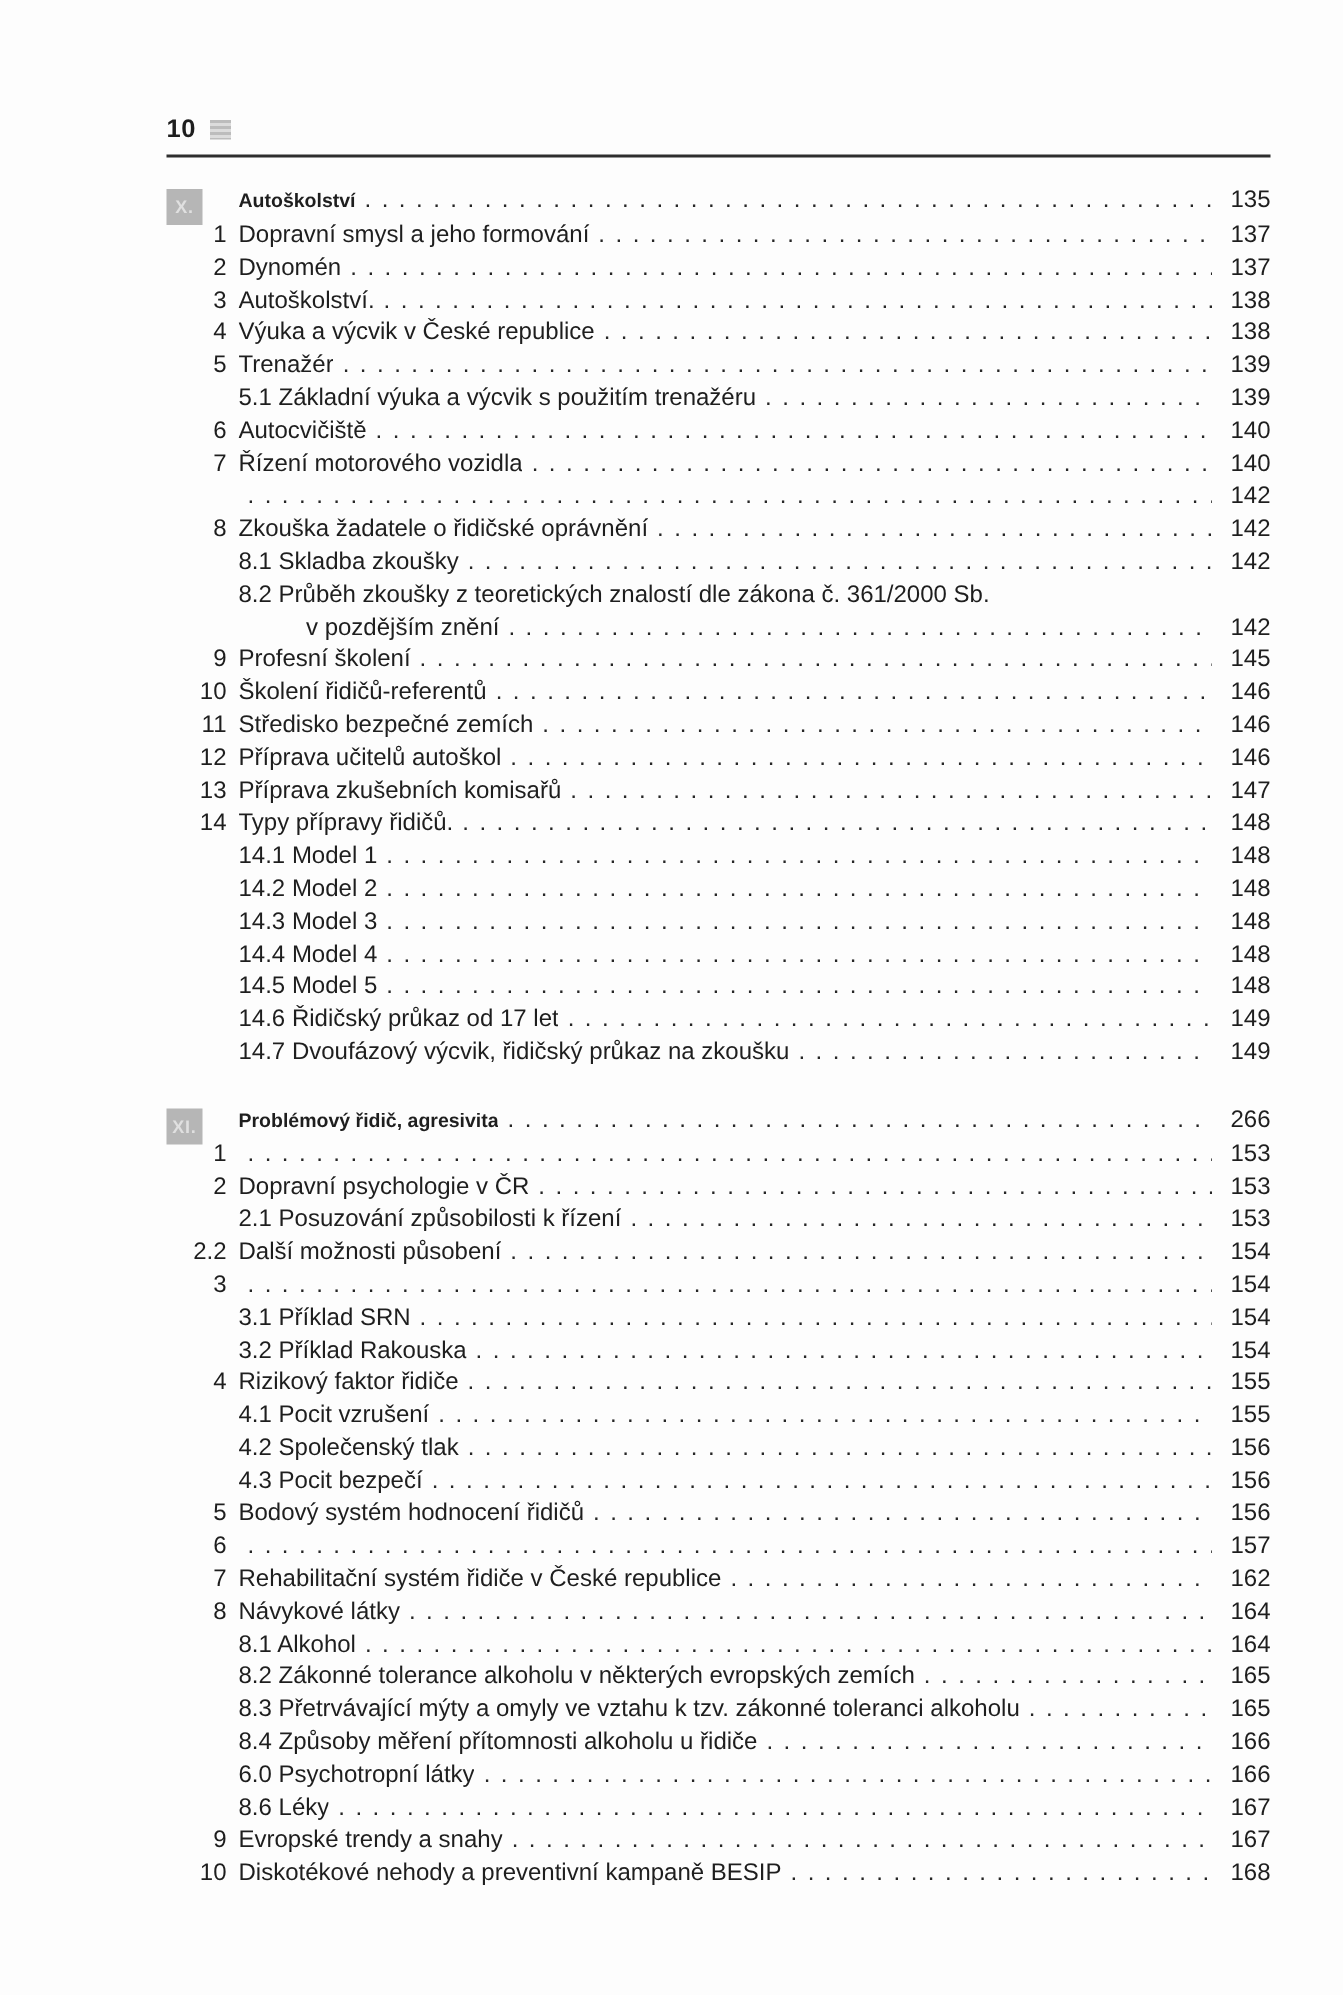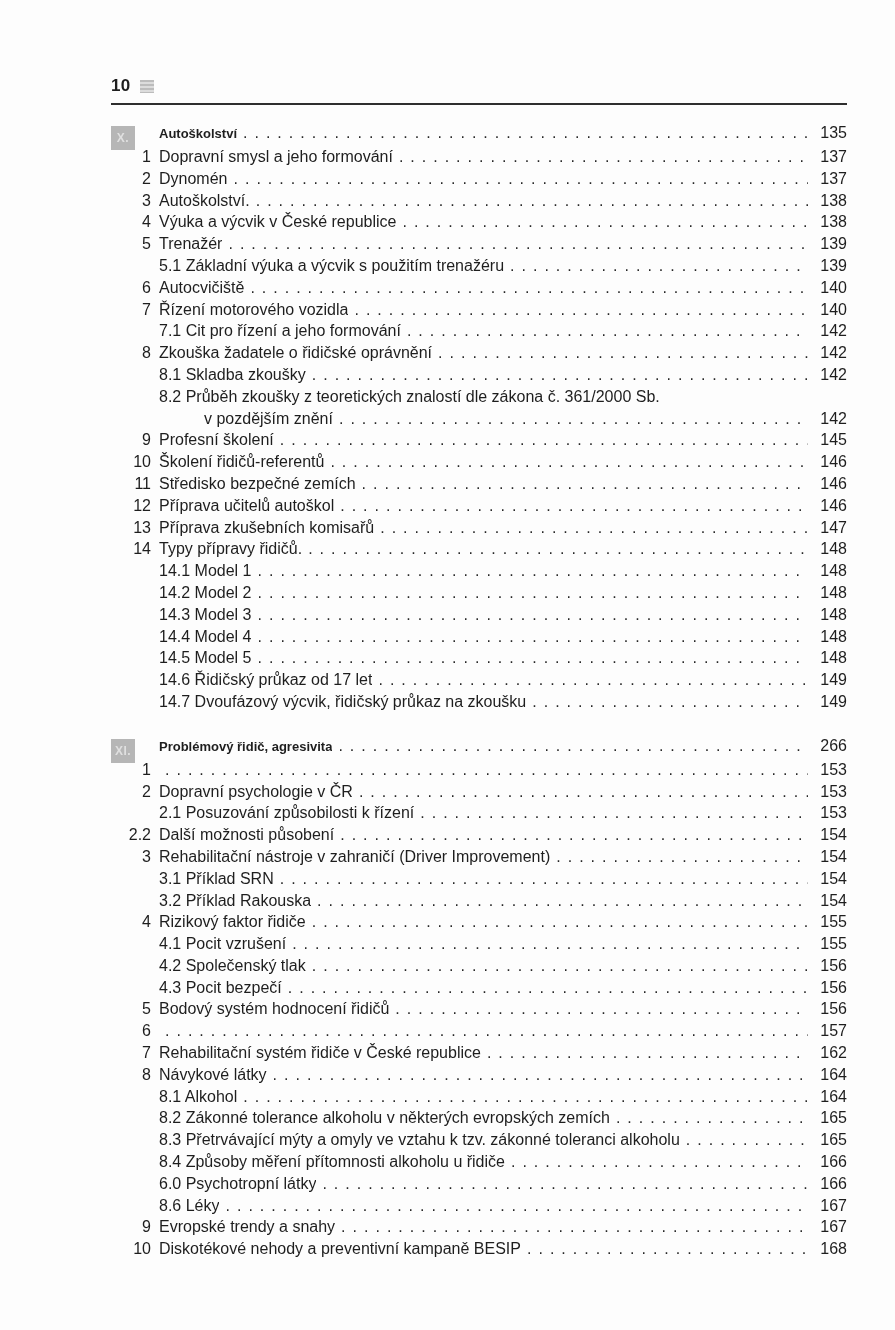--- a/index.html
+++ b/index.html
@@ -118,21 +118,20 @@
 
   <div class="row l-item">
     <span class="num">7</span>
     <span class="title">Řízení motorového vozidla</span>
     <span class="dots">........................................................................................................................</span>
     <span class="pg">140</span>
   </div>
 
   <div class="row l-sub">
     <span class="num"></span>
-    <span class="title">7.1 Cit pro řízení a jeho formování</span>
     <span class="dots">........................................................................................................................</span>
     <span class="pg">142</span>
   </div>
 
   <div class="row l-item">
     <span class="num">8</span>
     <span class="title">Zkouška žadatele o řidičské oprávnění</span>
     <span class="dots">........................................................................................................................</span>
     <span class="pg">142</span>
   </div>
@@ -279,21 +278,20 @@
 
   <div class="row l-item">
     <span class="num">2.2</span>
     <span class="title">Další možnosti působení</span>
     <span class="dots">........................................................................................................................</span>
     <span class="pg">154</span>
   </div>
 
   <div class="row l-item">
     <span class="num">3</span>
-    <span class="title">Rehabilitační nástroje v zahraničí (Driver Improvement)</span>
     <span class="dots">........................................................................................................................</span>
     <span class="pg">154</span>
   </div>
 
   <div class="row l-sub">
     <span class="num"></span>
     <span class="title">3.1 Příklad SRN</span>
     <span class="dots">........................................................................................................................</span>
     <span class="pg">154</span>
   </div>

